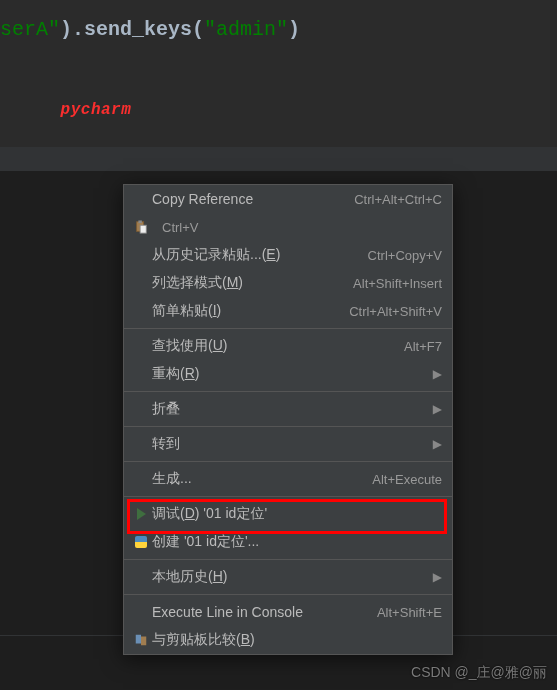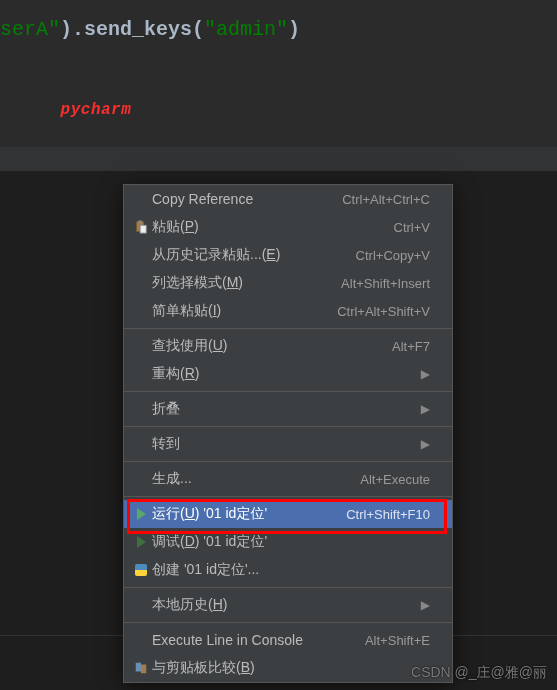--- a/index.html
+++ b/index.html
@@ -49,21 +49,21 @@
   top: 184px;
   width: 330px;
   background: #3c3f41;
   border: 1px solid #555;
   box-shadow: 0 4px 20px rgba(0,0,0,0.6);
 }
 .menu-item {
   display: flex;
   align-items: center;
   height: 28px;
-  padding: 0 22px 0 6px;
+  padding: 0 10px 0 6px;
   color: #bbbbbb;
   position: relative;
 }
 .menu-item.highlighted {
   background: #4b6eaf;
   color: #ffffff;
 }
 .menu-icon {
   width: 22px;
   display: inline-flex;
@@ -155,21 +155,20 @@
   </div>
 
   <div class="menu-item">
     <span class="menu-icon">
       <svg class="paste-icon-svg" viewBox="0 0 16 16">
           <rect x="3" y="2" width="8" height="11" fill="#a07d50" stroke="#7a5a32"></rect>
           <rect x="5" y="0.5" width="4" height="3" fill="#888"></rect>
           <rect x="7" y="6" width="7" height="9" fill="#eee" stroke="#888"></rect>
         </svg>
     </span>
-    <span class="menu-label"><span>粘贴(</span><span class="underline">P</span><span>)</span></span>
     <span class="menu-shortcut">Ctrl+V</span>
   </div>
 
   <div class="menu-item">
     <span class="menu-icon"></span>
     <span class="menu-label"><span>从历史记录粘贴...(</span><span class="underline">E</span><span>)</span></span>
     <span class="menu-shortcut">Ctrl+Copy+V</span>
   </div>
 
   <div class="menu-item">
@@ -217,27 +216,20 @@
   <div class="menu-separator"></div>
 
   <div class="menu-item">
     <span class="menu-icon"></span>
     <span class="menu-label">生成...</span>
     <span class="menu-shortcut">Alt+Execute</span>
   </div>
 
   <div class="menu-separator"></div>
 
-  <div class="menu-item highlighted">
-    <span class="menu-icon">
-        <span class="play-icon"></span>
-      </span>
-    <span class="menu-label"><span>运行(</span><span class="underline">U</span><span>) '01 id定位'</span></span>
-    <span class="menu-shortcut">Ctrl+Shift+F10</span>
-  </div>
 
   <div class="menu-item">
     <span class="menu-icon">
         <span class="debug-icon"></span>
       </span>
     <span class="menu-label"><span>调试(</span><span class="underline">D</span><span>) '01 id定位'</span></span>
   </div>
 
   <div class="menu-item">
     <span class="menu-icon">

